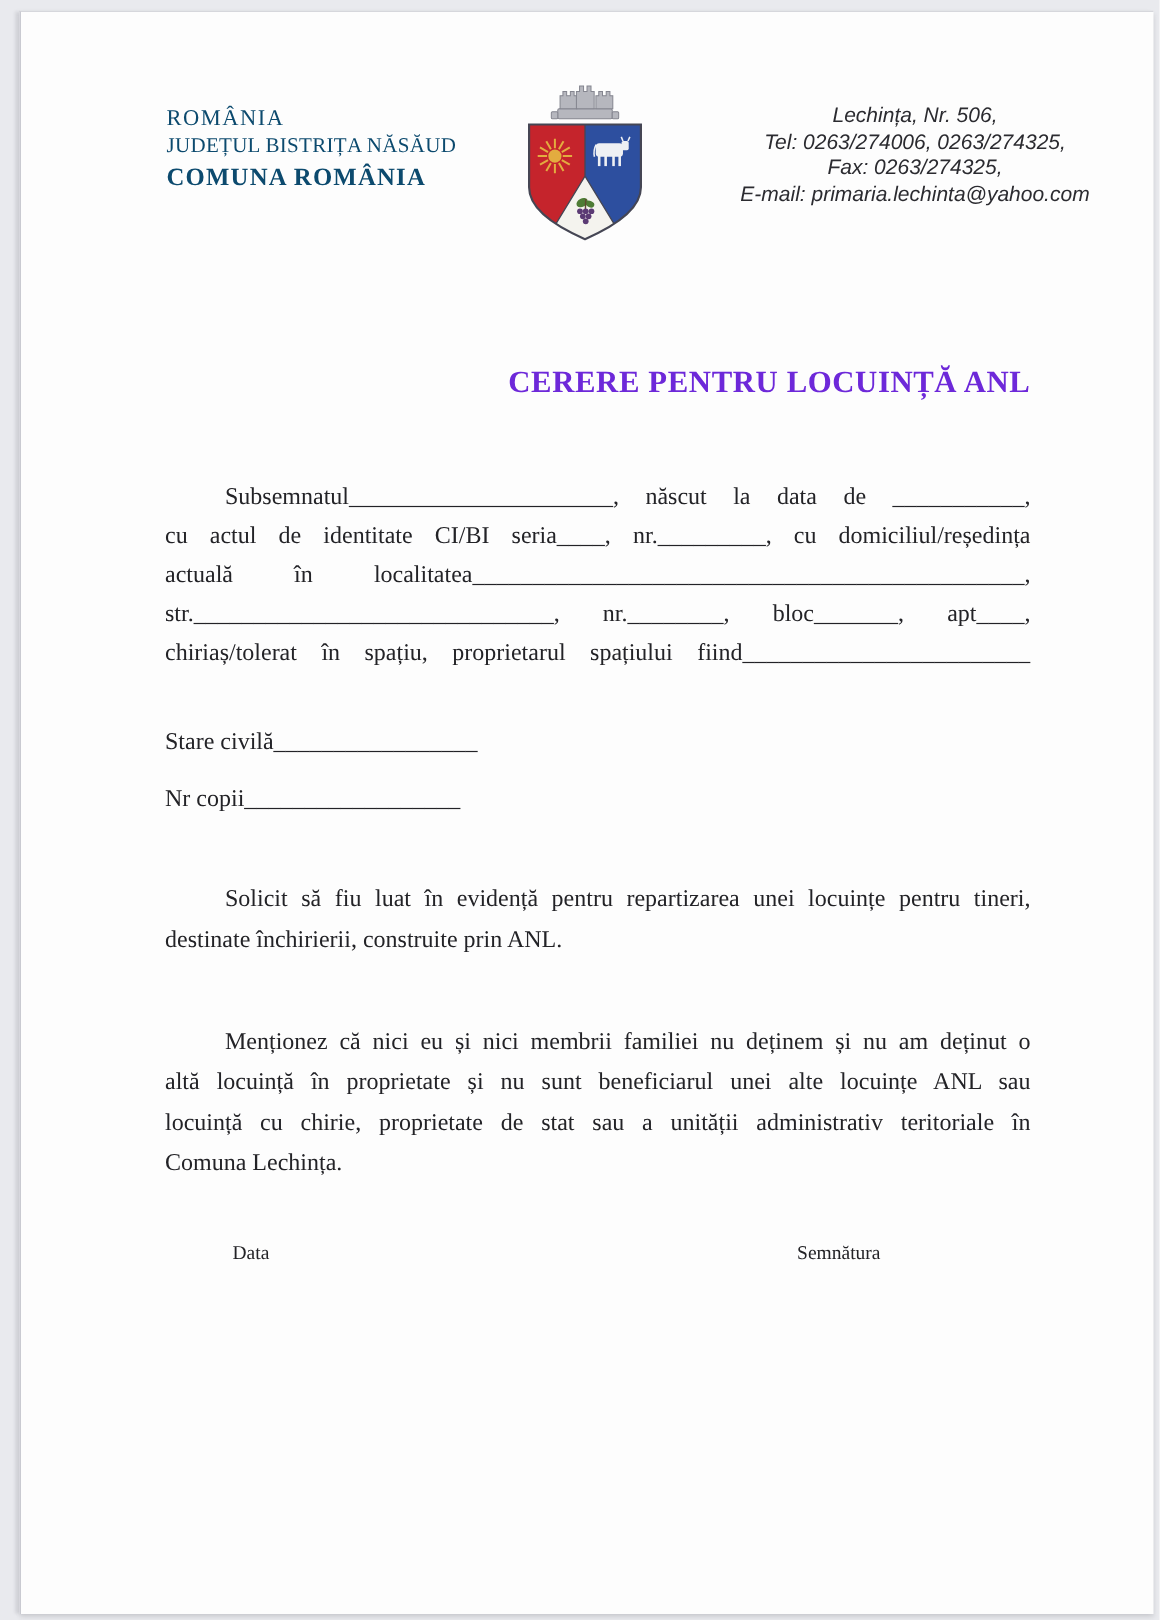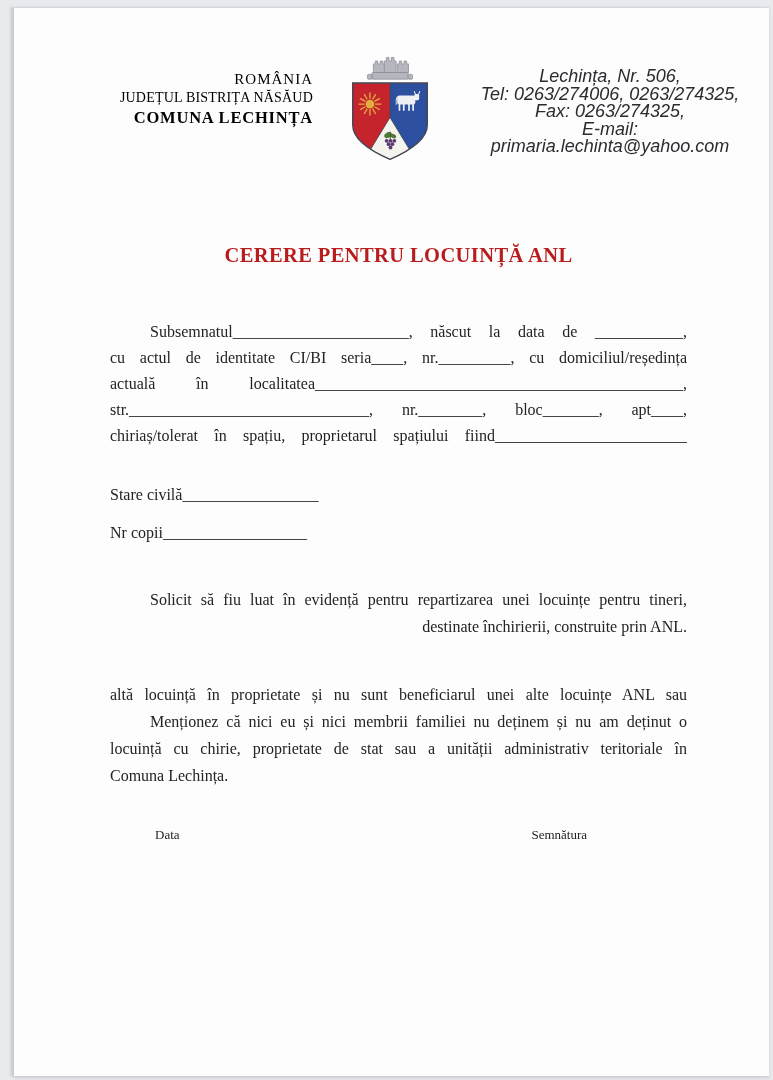--- a/index.html
+++ b/index.html
@@ -15,40 +15,40 @@
     left: 13px; top: 7px;
     width: 756px; height: 1069px;
     background: #fdfdfd;
     border-left: 1px solid #c9cad1;
     border-top: 1px solid #d6d7dc;
     box-shadow: -3px 0 2px rgba(120,122,132,0.18), 0 2px 3px rgba(60,62,70,0.15);
   }
   .header { position: relative; height: 150px; }
   .issuer {
     position: absolute; left: 97px; top: 62px; width: 202px;
-    text-align: right; color: #000000; line-height: 18px;
+    text-align: left; color: #0c4a6e; line-height: 18px;
   }
   .issuer .country { font-size: 15px; letter-spacing: 1px; }
   .issuer .county  { font-size: 14px; letter-spacing: 0.2px; margin-top: 1px; }
   .issuer .commune { font-size: 16.5px; font-weight: bold; letter-spacing: 0.8px; margin-top: 2px; }
   .coat { position: absolute; left: 333px; top: 40px; width: 86px; height: 114px; }
   .contact {
     position: absolute; left: 462px; top: 60px; width: 268px;
     text-align: center; font-family: "Liberation Sans", sans-serif;
-    font-style: italic; font-size: 18px; line-height: 17.5px; color: #2b2b30;
+    font-style: italic; font-size: 14px; line-height: 17.5px; color: #2b2b30;
   }
   .content { padding: 0 82px 0 96px; color: #232327; font-size: 16px; }
   .title {
-    text-align: center; font-size: 20.5px; font-weight: bold;
-    letter-spacing: 0.4px; margin-top: 84px; color: #b91c1c; line-height: 26px;
+    text-align: right; font-size: 20.5px; font-weight: bold;
+    letter-spacing: 0.4px; margin-top: 84px; color: #6d28d9; line-height: 26px;
   }
   .para { }
   .line { line-height: 26px; height: 26px; overflow: hidden; }
   .decl .line { line-height: 27px; height: 27px; }
-  .sol .line { line-height: 27px; height: 27px; text-align: right; }
+  .sol .line { line-height: 27px; height: 27px; }
   .justify { text-align: justify; text-align-last: justify; }
   .indent { text-indent: 40px; }
   .standalone { line-height: 26px; }
   .m-identity { margin-top: 51px; }
   .m-stare { margin-top: 33px; }
   .m-copii { margin-top: 12px; }
   .m-profesie { margin-top: 14px; }
   .m-solicit { margin-top: 40px; }
   .m-declaratie { margin-top: 41px; }
   .sig-row {
@@ -58,21 +58,21 @@
 </style>
 </head>
 <body>
 
 <div class="page">
 
   <div class="header">
     <div class="issuer">
       <div class="country">ROMÂNIA</div>
       <div class="county">JUDEȚUL BISTRIȚA NĂSĂUD</div>
-      <div class="commune">COMUNA LECHINȚA</div>
+      <div class="commune">COMUNA ROMÂNIA</div>
     </div>
 
     <svg class="coat" viewBox="0 0 90 118" xmlns="http://www.w3.org/2000/svg">
       <defs>
         <clipPath id="shieldClip">
           <path d="M6 36 H84 V80 Q84 99 45 116 Q6 99 6 80 Z"></path>
         </clipPath>
       </defs>
 
       <g stroke="#84858f" stroke-width="0.7" fill="#b6b7be">
@@ -160,22 +160,22 @@
     <div class="standalone m-stare">Stare civilă_________________</div>
     <div class="standalone m-copii">Nr copii__________________</div>
 
 
     <div class="para sol m-solicit">
       <div class="line justify indent">Solicit să fiu luat în evidență pentru repartizarea unei locuințe pentru tineri,</div>
       <div class="line">destinate închirierii, construite prin ANL.</div>
     </div>
 
     <div class="para decl m-declaratie">
+      <div class="line justify indent">Menționez că nici eu și nici membrii familiei nu deținem și nu am deținut o</div>
       <div class="line justify">altă locuință în proprietate și nu sunt beneficiarul unei alte locuințe ANL sau</div>
-      <div class="line justify indent">Menționez că nici eu și nici membrii familiei nu deținem și nu am deținut o</div>
       <div class="line justify">locuință cu chirie, proprietate de stat sau a unității administrativ teritoriale în</div>
       <div class="line">Comuna Lechința.</div>
     </div>
 
     <div class="sig-row">
       <div>Data</div>
       <div>Semnătura</div>
     </div>
 
   </div>

